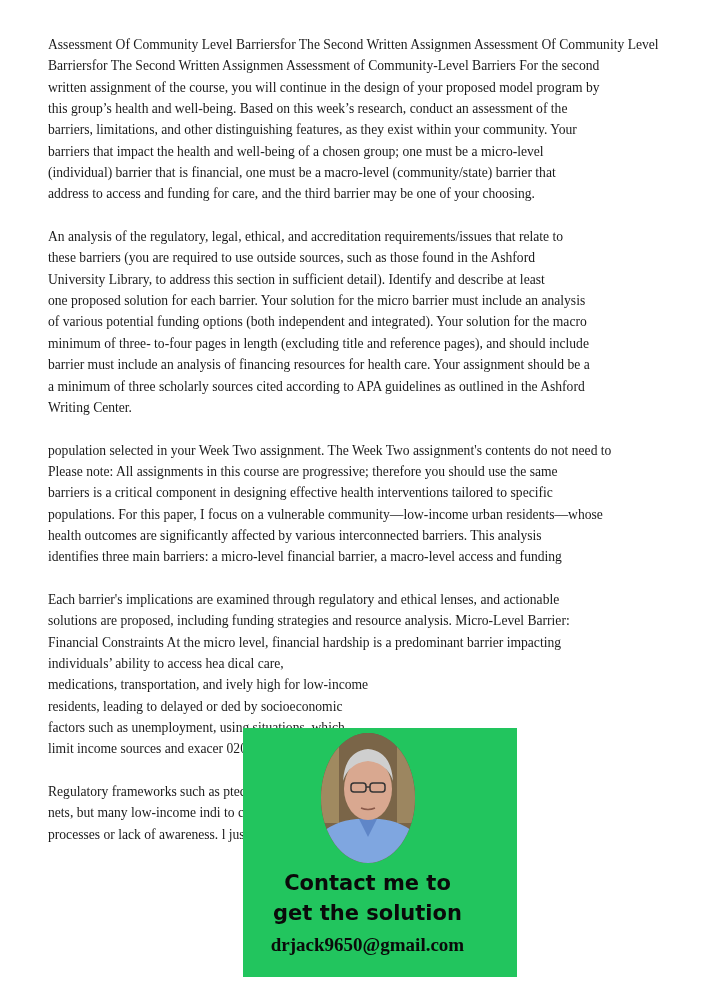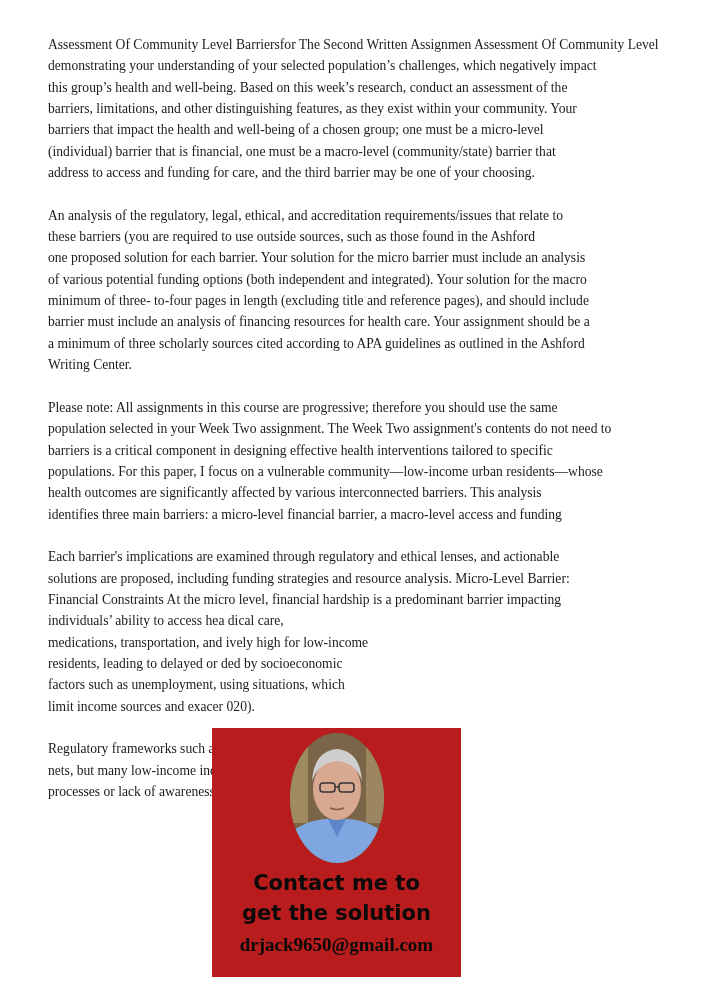--- a/index.html
+++ b/index.html
@@ -5,22 +5,22 @@
   html, body { margin: 0; padding: 0; background: #ffffff; }
   body { width: 708px; height: 1000px; position: relative; overflow: hidden; }
   .page {
     position: absolute; left: 48px; top: 34px; width: 660px;
     font-family: "Liberation Serif", "DejaVu Serif", serif;
     font-size: 13.6px; line-height: 21.35px; color: #1a1a1a;
   }
   .line { white-space: nowrap; height: 21.35px; }
   .para { margin-bottom: 21.35px; }
   .card {
-    position: absolute; left: 212px; top: 728px; width: 249px; height: 249px;
-    background: #b91c1c;
+    position: absolute; left: 243px; top: 728px; width: 274px; height: 249px;
+    background: #22c55e;
   }
   .portrait {
     position: absolute; left: 78px; top: 5px; width: 94px; height: 130px;
     border-radius: 50%; overflow: hidden; background: #6b5a44;
   }
   .cta {
     position: absolute; left: 0; width: 249px; text-align: center;
     font-family: "DejaVu Sans", sans-serif; font-weight: bold; color: #0a0a0a;
     font-size: 21px; line-height: 30px;
   }
@@ -31,40 +31,42 @@
     font-family: "Liberation Serif", "DejaVu Serif", serif; font-weight: bold;
     font-size: 19px; color: #0a0a0a;
   }
 </style>
 </head>
 <body>
 
 <div class="page" id="doc">
     <div class="para">
       <div class="line">Assessment Of Community Level Barriersfor The Second Written Assignmen Assessment Of Community Level</div>
-      <div class="line">demonstrating your understanding of your selected population’s challenges, which negatively impact</div>
+      <div class="line">Barriersfor The Second Written Assignmen Assessment of Community-Level Barriers For the second</div>
+      <div class="line">written assignment of the course, you will continue in the design of your proposed model program by</div>
       <div class="line">this group’s health and well-being. Based on this week’s research, conduct an assessment of the</div>
       <div class="line">barriers, limitations, and other distinguishing features, as they exist within your community. Your</div>
       <div class="line">barriers that impact the health and well-being of a chosen group; one must be a micro-level</div>
       <div class="line">(individual) barrier that is financial, one must be a macro-level (community/state) barrier that</div>
       <div class="line">address to access and funding for care, and the third barrier may be one of your choosing.</div>
     </div>
     <div class="para">
       <div class="line">An analysis of the regulatory, legal, ethical, and accreditation requirements/issues that relate to</div>
       <div class="line">these barriers (you are required to use outside sources, such as those found in the Ashford</div>
+      <div class="line">University Library, to address this section in sufficient detail). Identify and describe at least</div>
       <div class="line">one proposed solution for each barrier. Your solution for the micro barrier must include an analysis</div>
       <div class="line">of various potential funding options (both independent and integrated). Your solution for the macro</div>
       <div class="line">minimum of three- to-four pages in length (excluding title and reference pages), and should include</div>
       <div class="line">barrier must include an analysis of financing resources for health care. Your assignment should be a</div>
       <div class="line">a minimum of three scholarly sources cited according to APA guidelines as outlined in the Ashford</div>
       <div class="line">Writing Center.</div>
     </div>
     <div class="para">
+      <div class="line">population selected in your Week Two assignment. The Week Two assignment's contents do not need to</div>
       <div class="line">Please note: All assignments in this course are progressive; therefore you should use the same</div>
-      <div class="line">population selected in your Week Two assignment. The Week Two assignment's contents do not need to</div>
       <div class="line">barriers is a critical component in designing effective health interventions tailored to specific</div>
       <div class="line">populations. For this paper, I focus on a vulnerable community—low-income urban residents—whose</div>
       <div class="line">health outcomes are significantly affected by various interconnected barriers. This analysis</div>
       <div class="line">identifies three main barriers: a micro-level financial barrier, a macro-level access and funding</div>
     </div>
     <div class="para">
       <div class="line">Each barrier's implications are examined through regulatory and ethical lenses, and actionable</div>
       <div class="line">solutions are proposed, including funding strategies and resource analysis. Micro-Level Barrier:</div>
       <div class="line">Financial Constraints At the micro level, financial hardship is a predominant barrier impacting</div>
       <div class="line">individuals’ ability to access hea                                                              dical care,</div>

